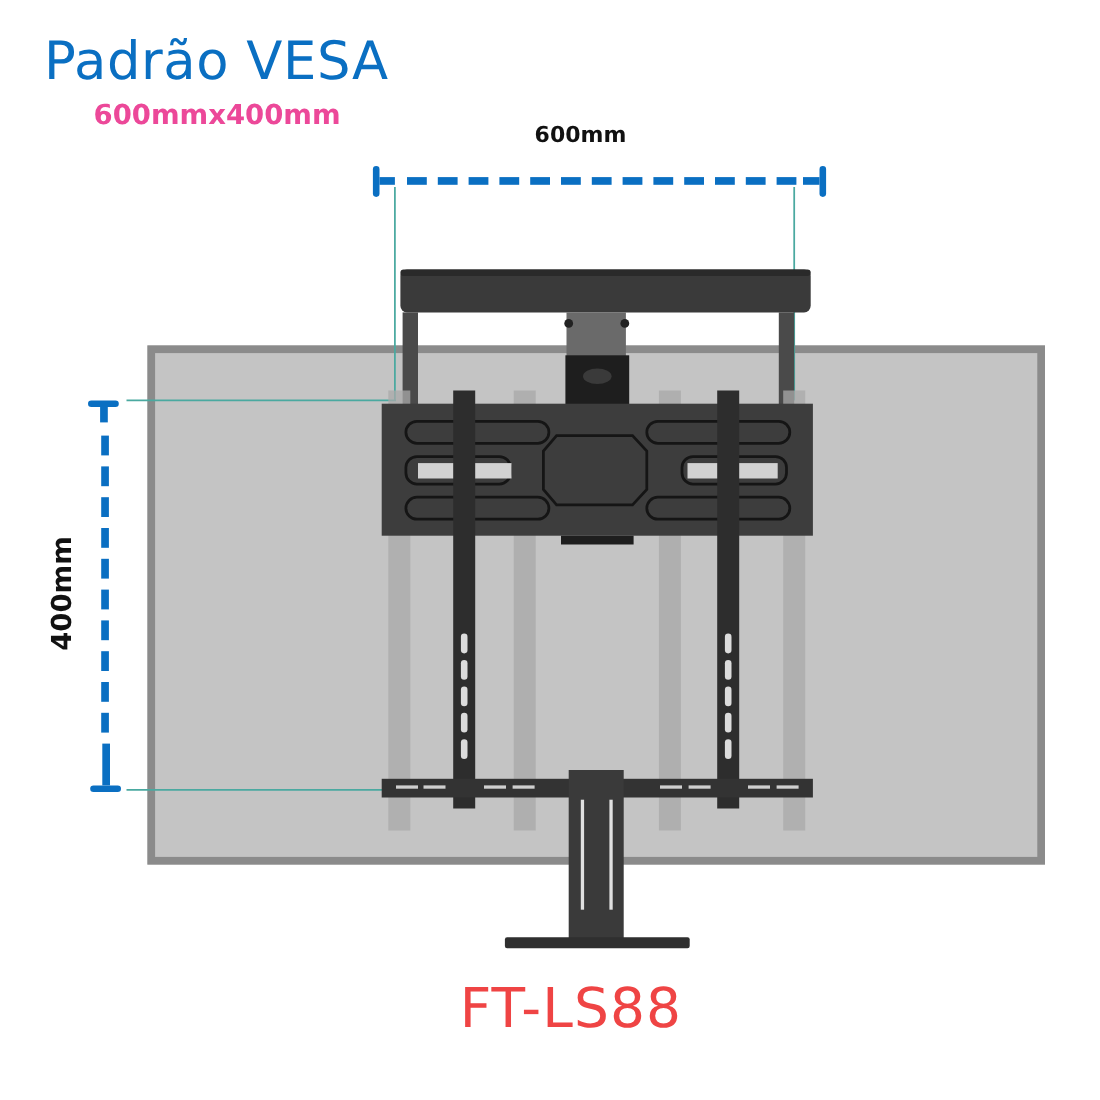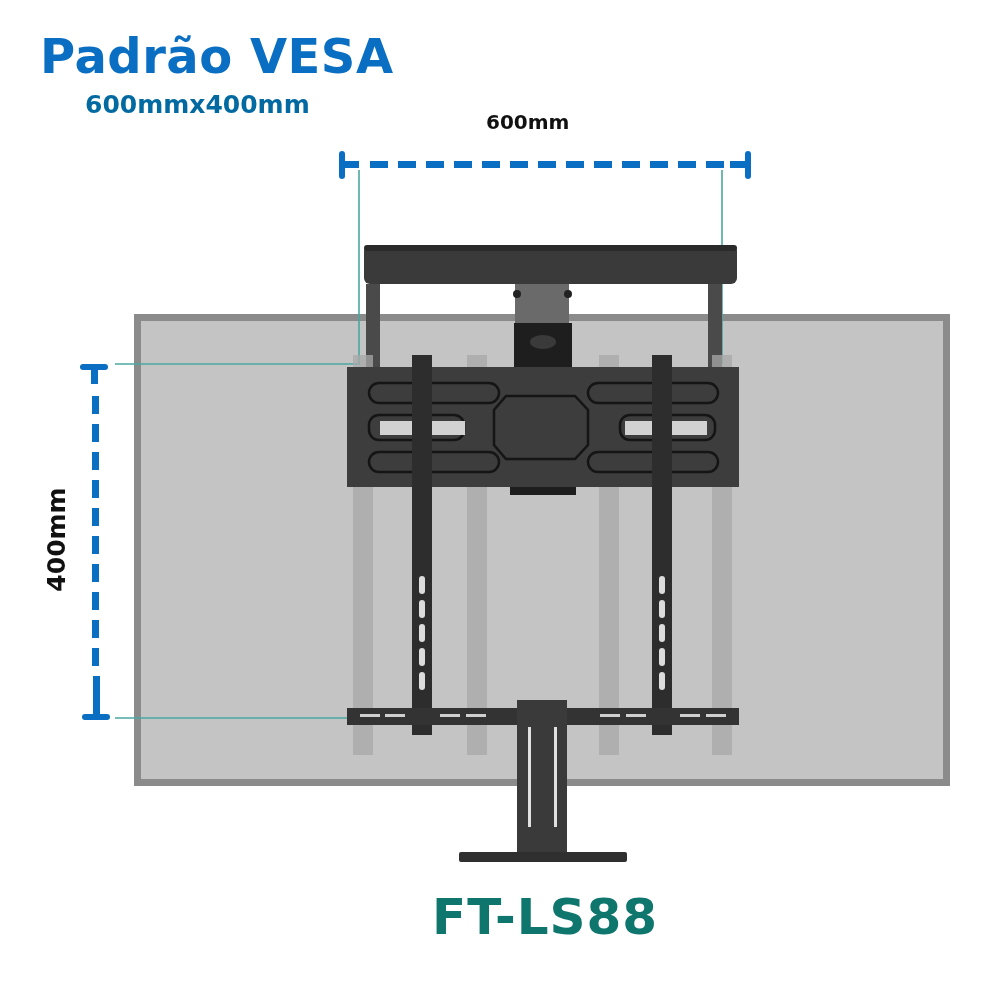--- a/index.html
+++ b/index.html
@@ -1,22 +1,22 @@
 <!DOCTYPE html>
 <html><head>
 <meta charset="utf-8">
 <style>
   html,body{margin:0;padding:0;}
   body{width:1000px;height:1000px;background:#ffffff;position:relative;overflow:hidden;font-family:"DejaVu Sans",sans-serif;}
   .abs{position:absolute;}
-  .title{left:40px;top:28px;font-size:48px;font-weight:bold;color:#0a6fc2;letter-spacing:0.5px;white-space:nowrap;}
-  .subtitle{left:85px;top:90px;font-size:25px;font-weight:bold;color:#0369a1;white-space:nowrap;}
+  .title{left:40px;top:28px;font-size:48px;font-weight:normal;color:#0a6fc2;letter-spacing:0.5px;white-space:nowrap;}
+  .subtitle{left:85px;top:90px;font-size:25px;font-weight:bold;color:#ec4899;white-space:nowrap;}
   .dimw-label{left:486px;top:110px;font-size:20px;font-weight:bold;color:#111;}
   .dimh-label{left:-14px;top:525px;font-size:25px;font-weight:bold;color:#111;transform:rotate(-90deg);transform-origin:center;width:140px;text-align:center;}
-  .model{left:432px;top:888px;font-size:50px;font-weight:bold;color:#0f766e;letter-spacing:1px;}
+  .model{left:418px;top:888px;font-size:50px;font-weight:normal;color:#ef4444;letter-spacing:1px;}
   .tv{left:134px;top:314px;width:816px;height:472px;background:#c4c4c4;border:7px solid #8b8b8b;box-sizing:border-box;}
 </style>
 </head>
 <body>
 
 <div class="abs title">Padrão VESA</div>
 <div class="abs subtitle">600mmx400mm</div>
 <div class="abs dimw-label">600mm</div>
 <div class="abs dimh-label">400mm</div>
 

